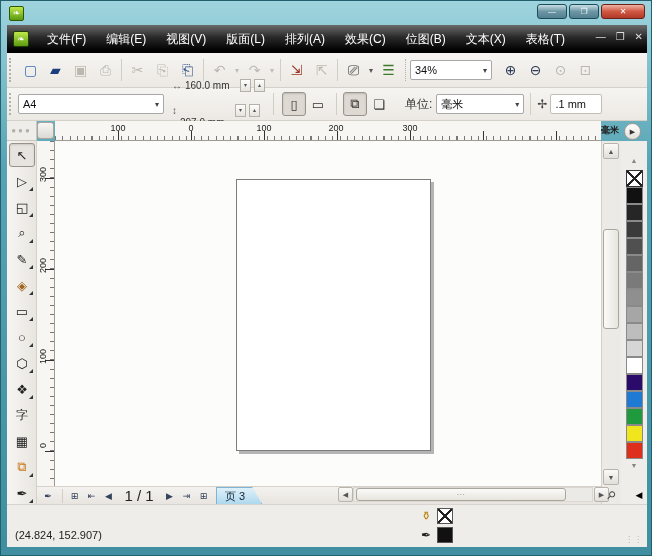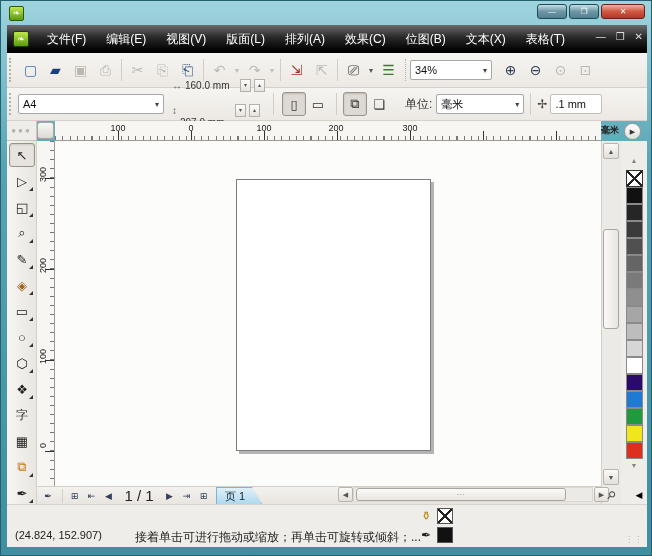--- a/index.html
+++ b/index.html
@@ -368,42 +368,41 @@
     <div class="pageind">1 / 1</div>
     <div class="nbtn">
         <span>▶</span>
       </div>
     <div class="nbtn">
         <span>⇥</span>
       </div>
     <div class="nbtn">
         <span>⊞</span>
       </div>
-    <div class="ptab"><span>页 1</span></div>
+    <div class="ptab"><span>页 3</span></div>
   </div>
   <div class="abs sbtn" style="left:337px;top:486px;width:15px;height:15px;">
       <span>◀</span>
     </div>
   <div class="abs htrack"></div>
   <div class="abs hthumb">
       <span>⋯</span>
     </div>
   <div class="abs sbtn" style="left:593px;top:486px;width:15px;height:15px;">
       <span>▶</span>
     </div>
   <div class="abs navg">
       <span style="display:inline-block;transform:rotate(45deg);">⚲</span>
     </div>
   <div class="abs palexp">
       <span>◀</span>
     </div>
 
   <div class="abs statusbar">
     <div class="coords">(24.824, 152.907)</div>
-    <div class="hint">接着单击可进行拖动或缩放；再单击可旋转或倾斜；...</div>
     <span class="indglyph" style="left:412px;top:4px;color:#b8860b;">⚱</span>
     <div class="indswatch xcross" style="left:430px;top:3px;"></div>
     <span class="indglyph" style="left:412px;top:23px;color:#222;">✒</span>
     <div class="indswatch" style="left:430px;top:22px;background:#111;"></div>
     <div class="rgrip">⋮⋮</div>
   </div>
 
 </div>
 
 </body></html>

